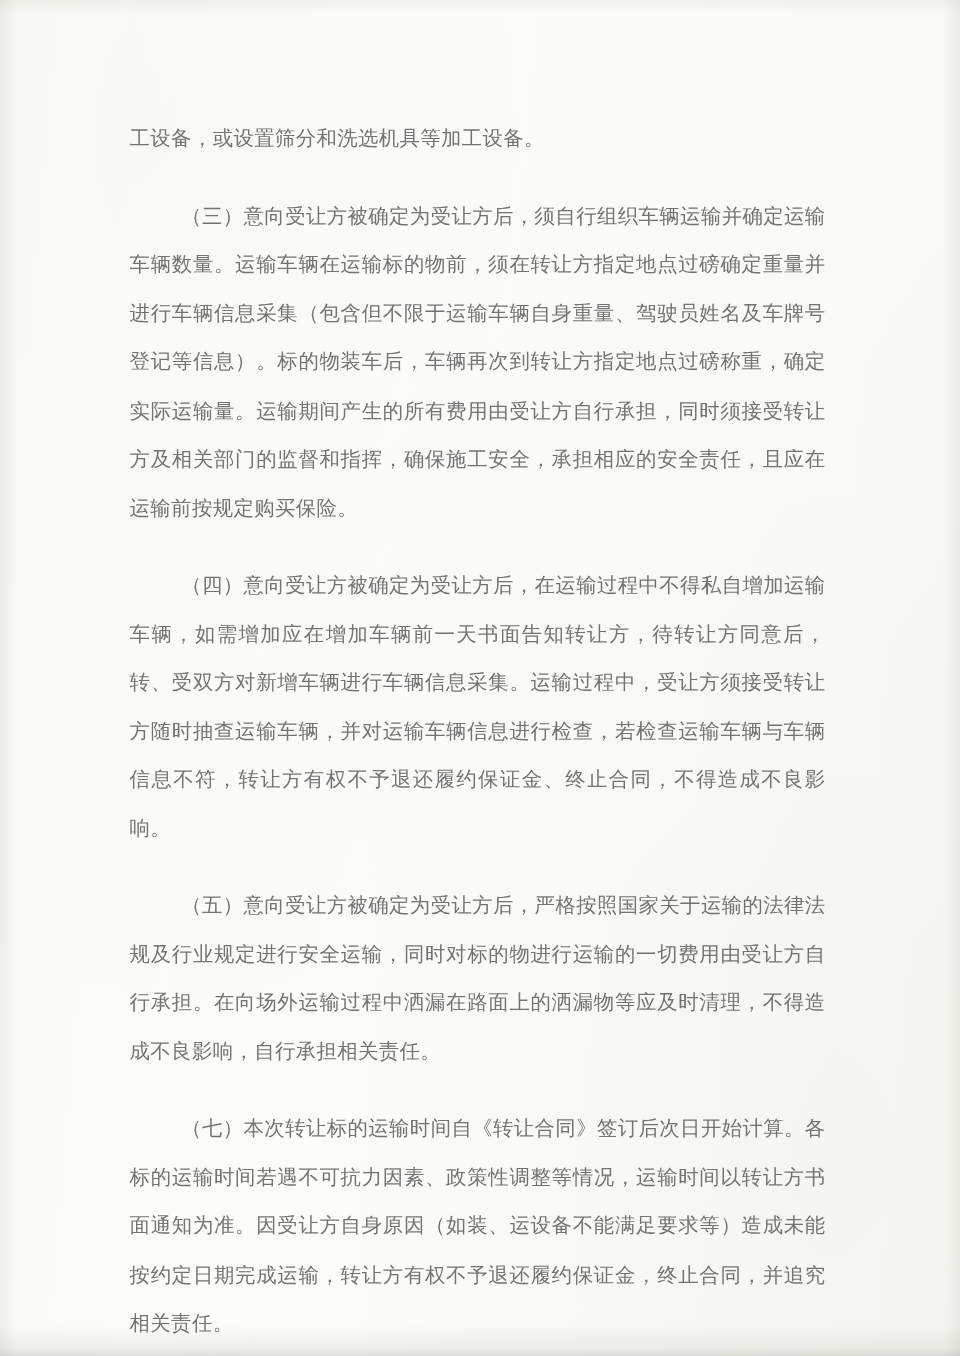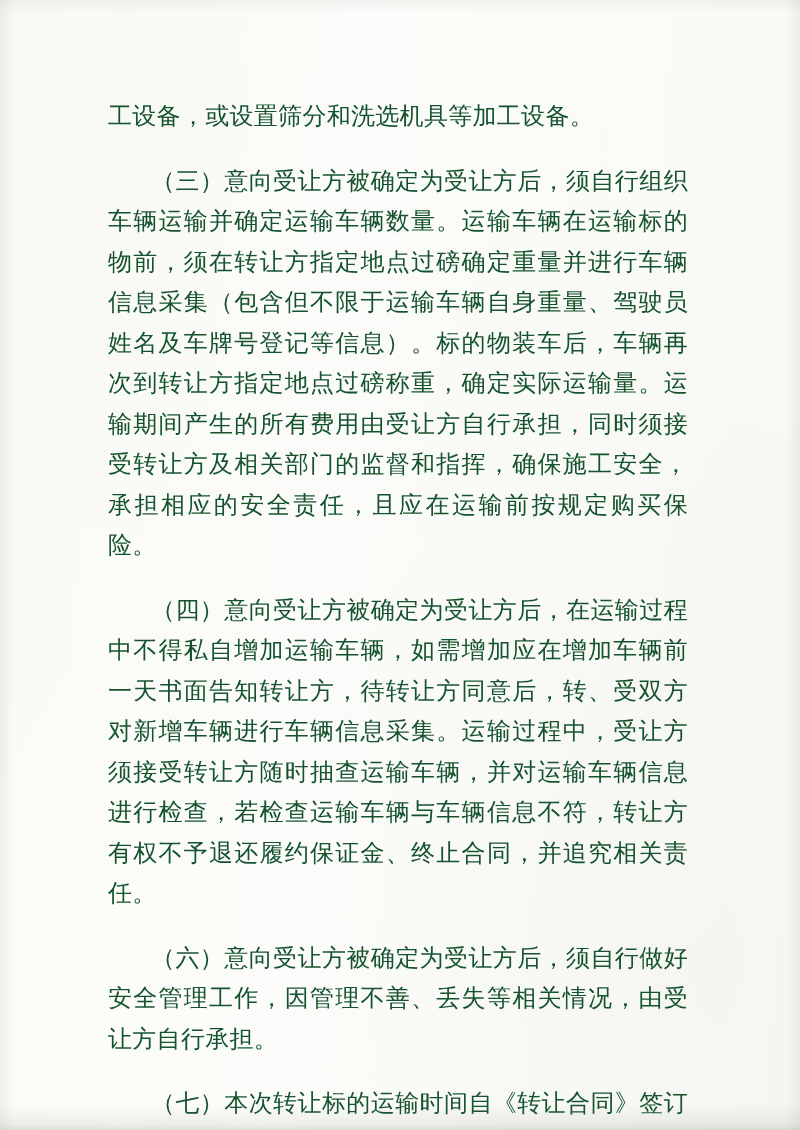--- a/index.html
+++ b/index.html
@@ -31,23 +31,23 @@
       linear-gradient(95deg, rgba(250,250,246,1) 0%, rgba(253,253,251,1) 40%, rgba(248,248,244,1) 100%);
     pointer-events: none;
   }
   .content {
     position: absolute;
     left: 108px;
     top: 96px;
     width: 580px;
   }
   .para {
-    font-size: 24px;
+    font-size: 17px;
     line-height: 40.5px;
-    color: #14532d;
+    color: #737373;
     text-align: justify;
     text-justify: inter-ideograph;
     letter-spacing: 0.3px;
     margin: 0 0 0 0;
     font-family: Liberation Sans, sans-serif;
     text-indent: 0;
   }
   .para.indent {
     text-indent: 43px;
     margin-top: 24px;
@@ -93,20 +93,20 @@
 <body>
 
 <div class="page">
   <div class="edge-top"></div>
   <div class="edge-left"></div>
   <div class="edge-right"></div>
 
   <div class="content">
     <p class="para">工设备，或设置筛分和洗选机具等加工设备。</p>
     <p class="para indent">（三）意向受让方被确定为受让方后，须自行组织车辆运输并确定运输车辆数量。运输车辆在运输标的物前，须在转让方指定地点过磅确定重量并进行车辆信息采集（包含但不限于运输车辆自身重量、驾驶员姓名及车牌号登记等信息）。标的物装车后，车辆再次到转让方指定地点过磅称重，确定实际运输量。运输期间产生的所有费用由受让方自行承担，同时须接受转让方及相关部门的监督和指挥，确保施工安全，承担相应的安全责任，且应在运输前按规定购买保险。</p>
-    <p class="para indent">（四）意向受让方被确定为受让方后，在运输过程中不得私自增加运输车辆，如需增加应在增加车辆前一天书面告知转让方，待转让方同意后，转、受双方对新增车辆进行车辆信息采集。运输过程中，受让方须接受转让方随时抽查运输车辆，并对运输车辆信息进行检查，若检查运输车辆与车辆信息不符，转让方有权不予退还履约保证金、终止合同，并追究相关责任。</p>
-    <p class="para indent">（六）意向受让方被确定为受让方后，须自行做好安全管理工作，因管理不善、丢失等相关情况，由受让方自行承担。</p>
+    <p class="para indent">（四）意向受让方被确定为受让方后，在运输过程中不得私自增加运输车辆，如需增加应在增加车辆前一天书面告知转让方，待转让方同意后，转、受双方对新增车辆进行车辆信息采集。运输过程中，受让方须接受转让方随时抽查运输车辆，并对运输车辆信息进行检查，若检查运输车辆与车辆信息不符，转让方有权不予退还履约保证金、终止合同，不得造成不良影响。</p>
+    <p class="para indent">（五）意向受让方被确定为受让方后，严格按照国家关于运输的法律法规及行业规定进行安全运输，同时对标的物进行运输的一切费用由受让方自行承担。在向场外运输过程中洒漏在路面上的洒漏物等应及时清理，不得造成不良影响，自行承担相关责任。</p>
     <p class="para indent">（七）本次转让标的运输时间自《转让合同》签订后次日开始计算。各标的运输时间若遇不可抗力因素、政策性调整等情况，运输时间以转让方书面通知为准。因受让方自身原因（如装、运设备不能满足要求等）造成未能按约定日期完成运输，转让方有权不予退还履约保证金，终止合同，并追究相关责任。</p>
 
   </div>
 
   <div class="bottom-shadow"></div>
 </div>
 
 </body></html>

